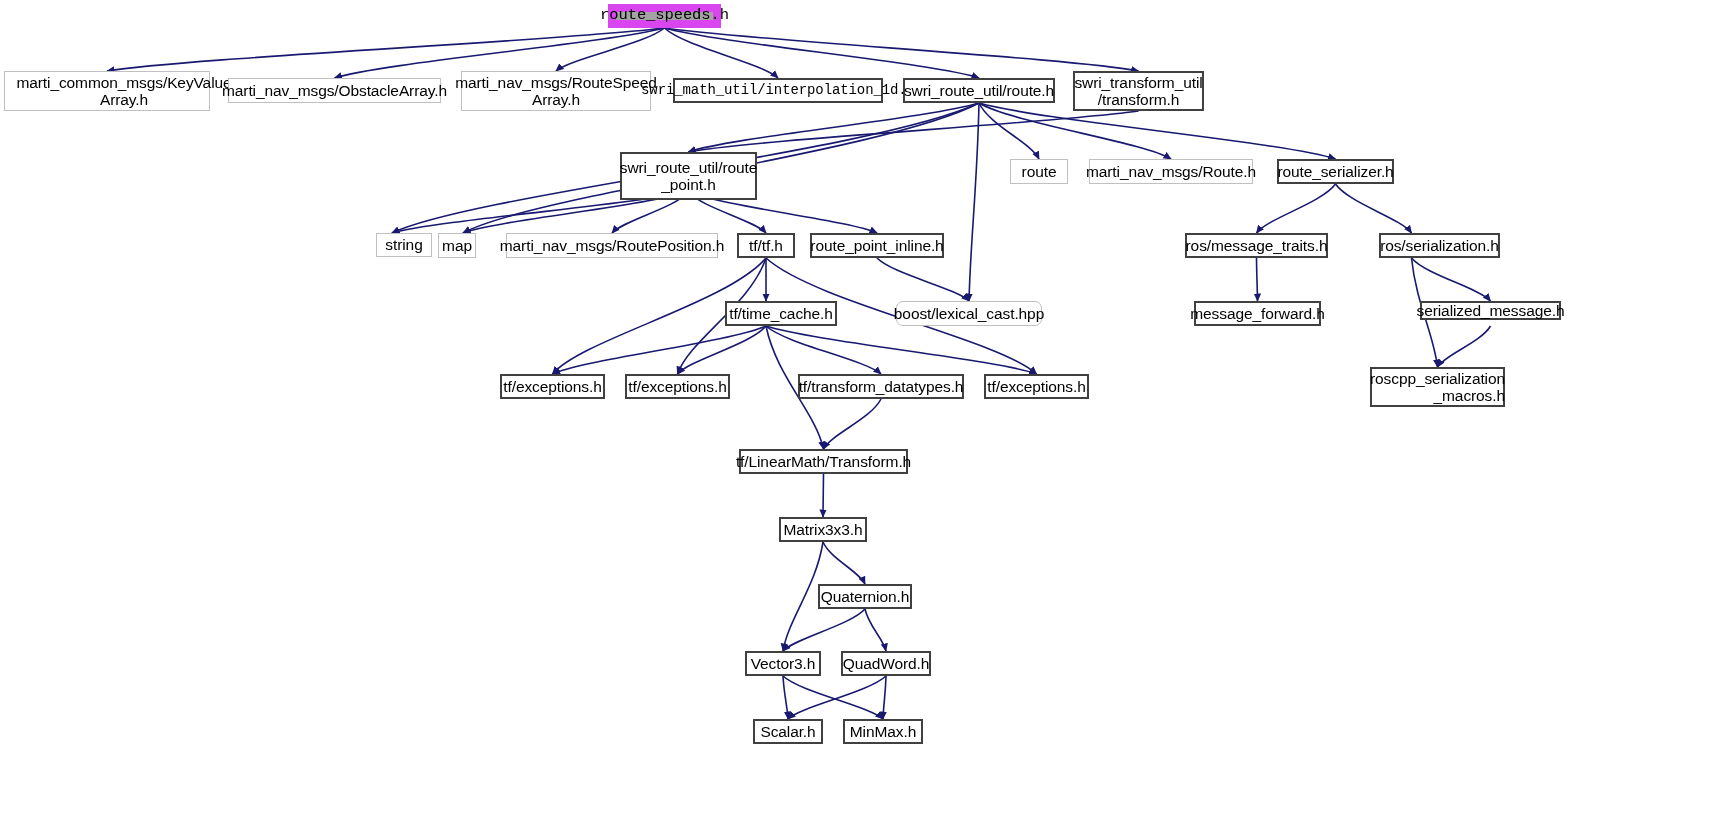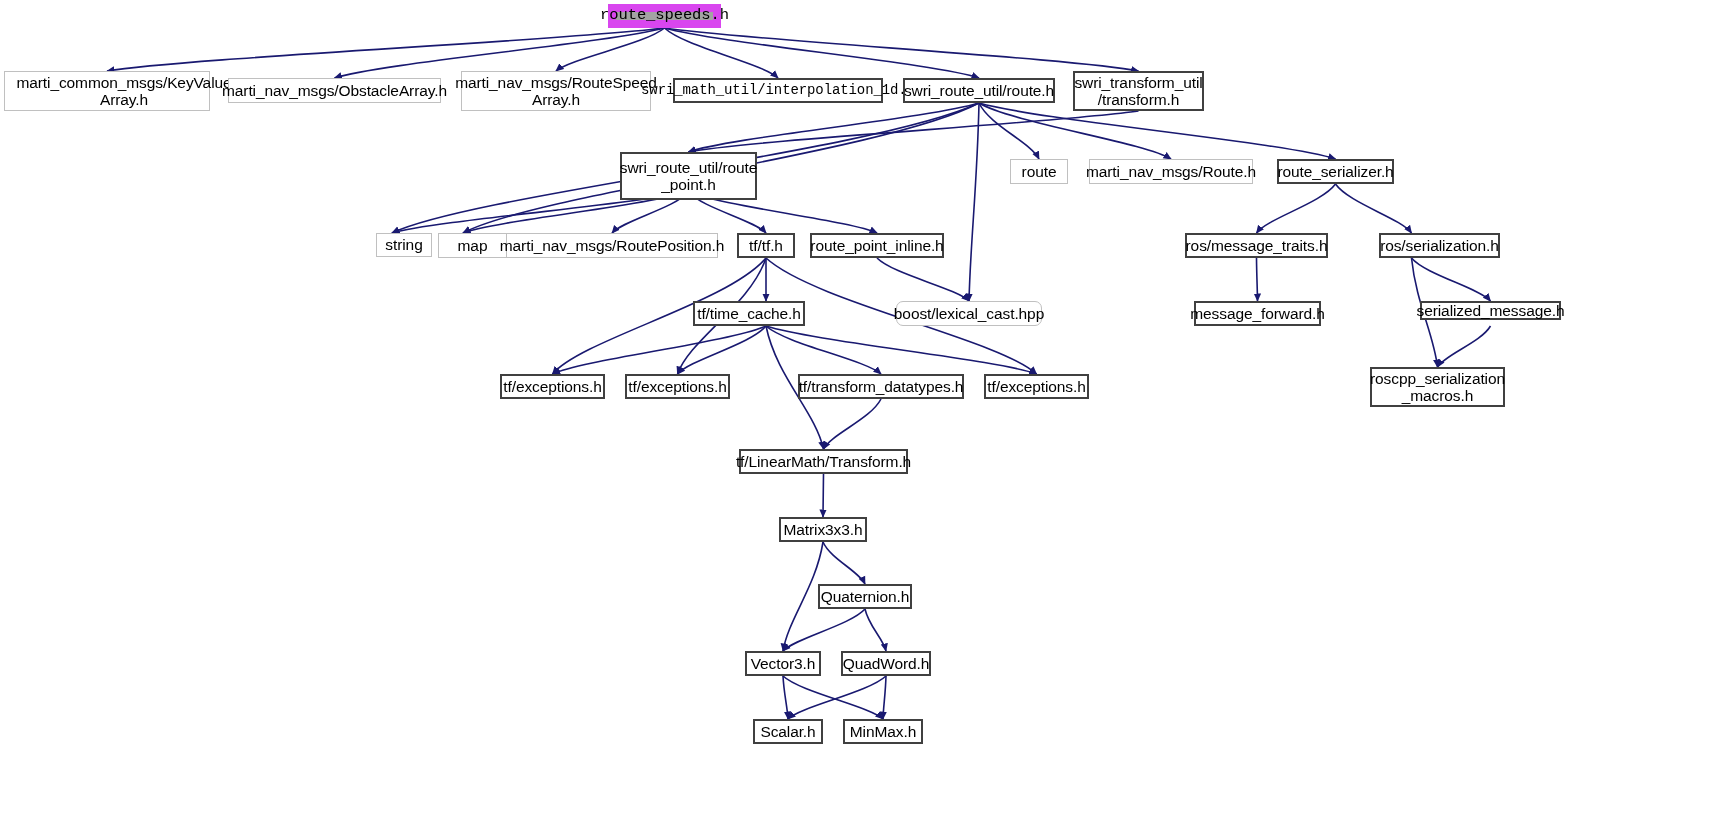--- a/index.html
+++ b/index.html
@@ -118,35 +118,35 @@
       <div class="node strong mono" style="left: 673px; top: 78px; width: 210px; height: 25px;">swri_math_util/interpolation_1d.h</div>
       <div class="node strong" style="left: 903px; top: 78px; width: 152px; height: 25px;">swri_route_util/route.h</div>
       <div class="node strong" style="left: 1073px; top: 71px; width: 131px; height: 40px;">swri_transform_util
 /transform.h</div>
       <div class="node strong" style="left: 620px; top: 152px; width: 137px; height: 48px;">swri_route_util/route
 _point.h</div>
       <div class="node weak" style="left: 1010px; top: 159px; width: 58px; height: 25px;">route</div>
       <div class="node weak" style="left: 1089px; top: 159px; width: 164px; height: 25px;">marti_nav_msgs/Route.h</div>
       <div class="node strong" style="left: 1277px; top: 159px; width: 117px; height: 25px;">route_serializer.h</div>
       <div class="node weak" style="left: 364px; top: 233px; width: 56px; height: 24px; margin-left: 12px;">string</div>
-      <div class="node weak" style="left: 438px; top: 233px; width: 69px; height: 25px;">map</div>
+      <div class="node weak" style="left: 438px; top: 233px; width: 38px; height: 25px;">map</div>
       <div class="node weak" style="left: 506px; top: 233px; width: 212px; height: 25px;">marti_nav_msgs/RoutePosition.h</div>
       <div class="node strong" style="left: 737px; top: 233px; width: 58px; height: 25px;">tf/tf.h</div>
       <div class="node strong" style="left: 810px; top: 233px; width: 134px; height: 25px;">route_point_inline.h</div>
       <div class="node strong" style="left: 1185px; top: 233px; width: 143px; height: 25px;">ros/message_traits.h</div>
       <div class="node strong" style="left: 1351px; top: 233px; width: 121px; height: 25px; margin-left: 28px;">ros/serialization.h</div>
-      <div class="node strong" style="left: 693px; top: 301px; width: 112px; height: 25px;">tf/time_cache.h</div>
+      <div class="node strong" style="left: 725px; top: 301px; width: 112px; height: 25px;">tf/time_cache.h</div>
       <div class="node weak" style="left: 896px; top: 301px; width: 146px; height: 25px; border-radius: 7px;">boost/lexical_cast.hpp</div>
       <div class="node strong" style="left: 1194px; top: 301px; width: 127px; height: 25px;">message_forward.h</div>
       <div class="node strong" style="left: 1420px; top: 301px; width: 141px; height: 19px;">serialized_message.h</div>
       <div class="node strong" style="left: 500px; top: 374px; width: 105px; height: 25px;">tf/exceptions.h</div>
       <div class="node strong" style="left: 625px; top: 374px; width: 105px; height: 25px;">tf/exceptions.h</div>
       <div class="node strong" style="left: 798px; top: 374px; width: 166px; height: 25px;">tf/transform_datatypes.h</div>
       <div class="node strong" style="left: 984px; top: 374px; width: 105px; height: 25px;">tf/exceptions.h</div>
-      <div class="node strong" style="left: 1370px; top: 367px; width: 135px; height: 40px;">roscpp_serialization
+      <div class="node strong" style="left: 1370px; top: 367px; width: 135px; height: 40px; text-align: right;">roscpp_serialization
 _macros.h</div>
       <div class="node strong" style="left: 739px; top: 449px; width: 169px; height: 25px;">tf/LinearMath/Transform.h</div>
       <div class="node strong" style="left: 779px; top: 517px; width: 88px; height: 25px;">Matrix3x3.h</div>
       <div class="node strong" style="left: 818px; top: 584px; width: 94px; height: 25px;">Quaternion.h</div>
       <div class="node strong" style="left: 745px; top: 651px; width: 76px; height: 25px;">Vector3.h</div>
       <div class="node strong" style="left: 841px; top: 651px; width: 90px; height: 25px;">QuadWord.h</div>
       <div class="node strong" style="left: 753px; top: 719px; width: 70px; height: 25px;">Scalar.h</div>
       <div class="node strong" style="left: 843px; top: 719px; width: 80px; height: 25px;">MinMax.h</div>
     </div>
 </div>

